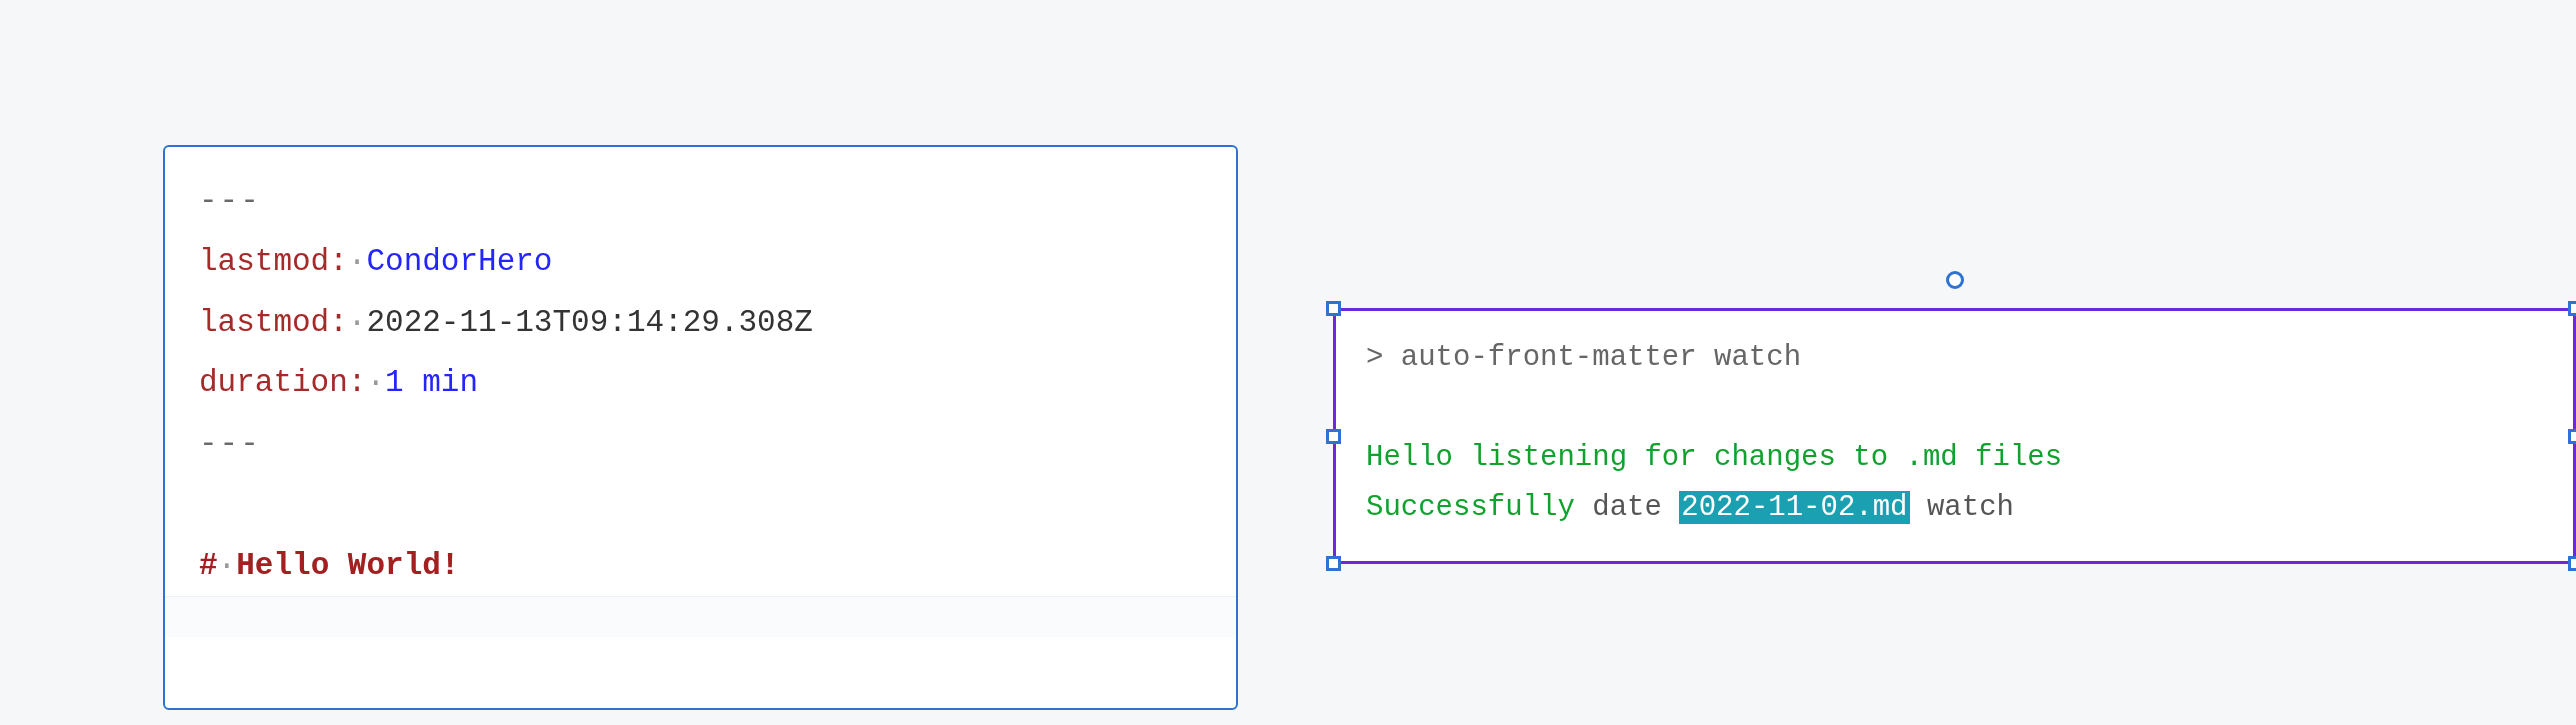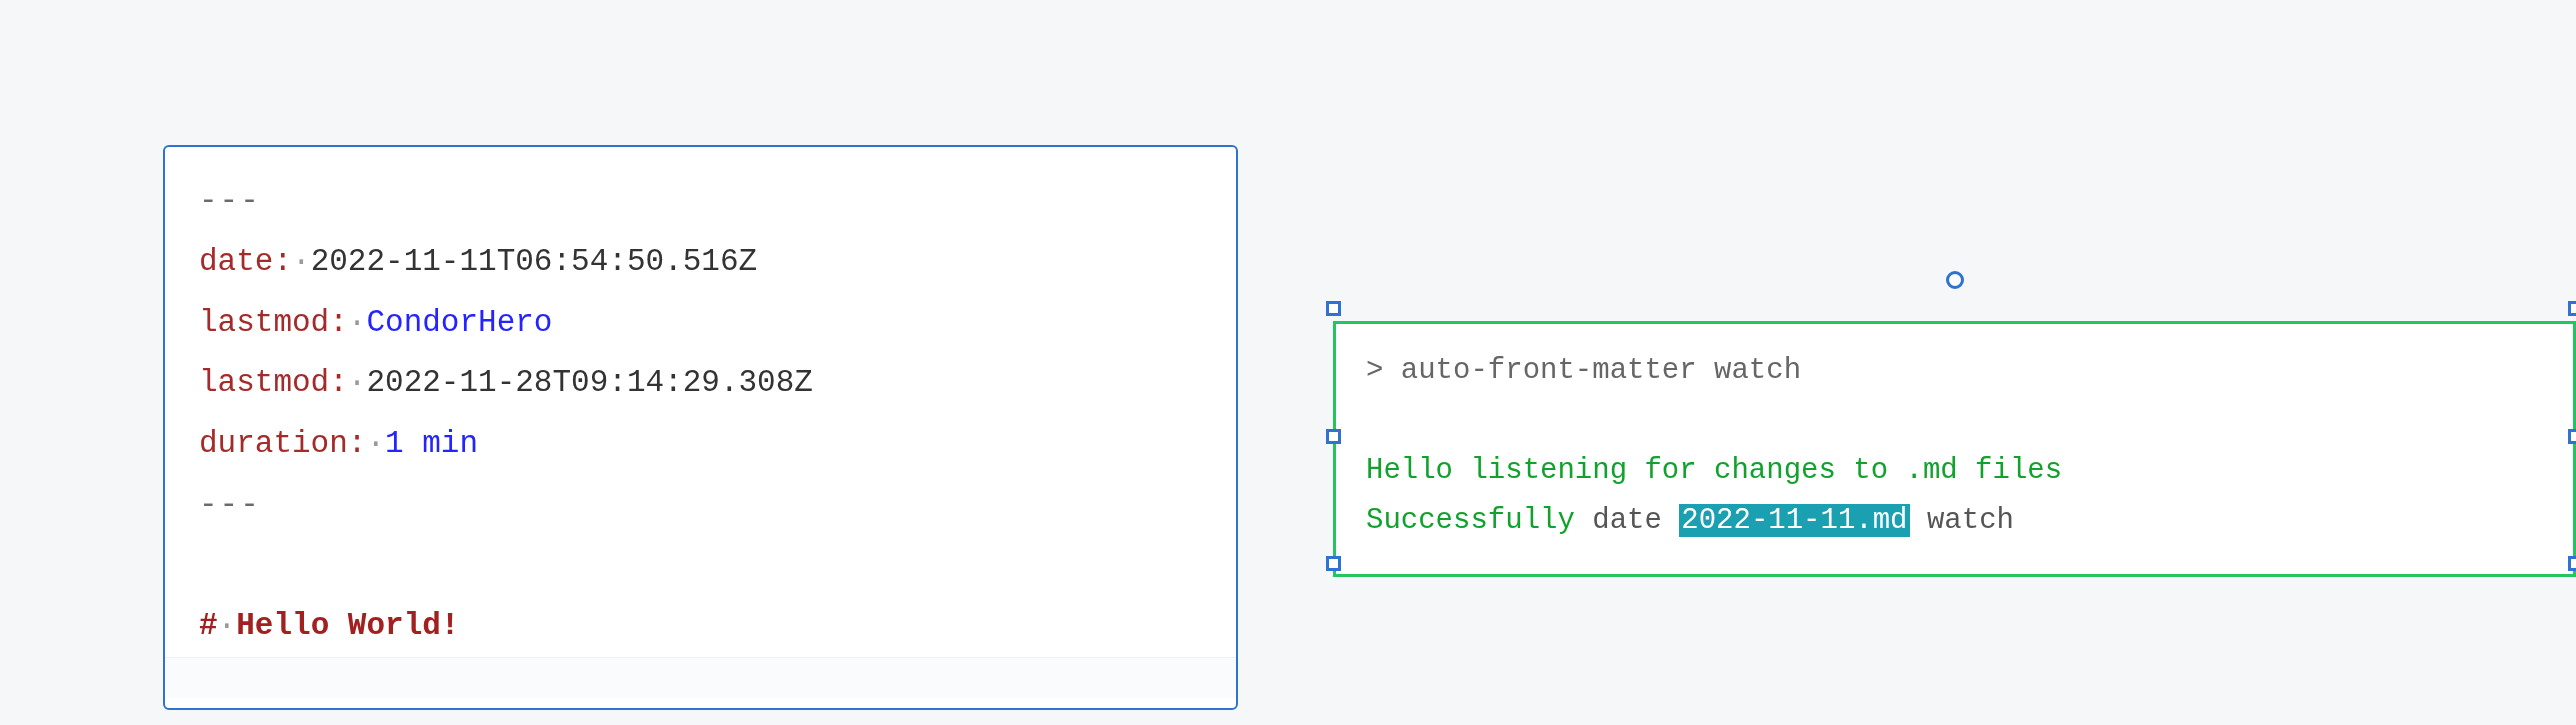--- a/index.html
+++ b/index.html
@@ -51,26 +51,25 @@
       width: 1243px;
       height: 256px;
     }
     .terminal-box {
       position: absolute;
       left: 0;
       top: 0;
       width: 100%;
       height: 100%;
       background: #ffffff;
-      border: 3px solid #22c55e;
+      border: 3px solid #6d28d9;
       padding: 22px 30px;
       font-size: 29px;
       line-height: 1.72;
       color: #555;
-      margin-top: 13px;
     }
     .handle {
       position: absolute;
       width: 15px;
       height: 15px;
       background: #ffffff;
       border: 3px solid #2e72d2;
     }
     .h-tl { left: -7px; top: -7px; }
     .h-tr { right: -7px; top: -7px; }
@@ -100,47 +99,44 @@
     .term-blank { height: 1.72em; }
   </style>
 </head>
 <body>
 
 <div class="canvas">
 
   <div class="editor-box">
     <div><span class="fm-dashes">---</span></div>
     <div>
-      <span class="fm-key">date:</span><span class="fm-punct">·</span><span class="fm-date">2022-11-11T06:54:50.516Z</span>
-    </div>
-    <div>
       <span class="fm-key">lastmod:</span><span class="fm-punct">·</span><span class="fm-str">CondorHero</span>
     </div>
     <div>
-      <span class="fm-key">lastmod:</span><span class="fm-punct">·</span><span class="fm-date">2022-11-28T09:14:29.308Z</span>
+      <span class="fm-key">lastmod:</span><span class="fm-punct">·</span><span class="fm-date">2022-11-13T09:14:29.308Z</span>
     </div>
     <div>
       <span class="fm-key">duration:</span><span class="fm-punct">·</span><span class="fm-str">1 min</span>
     </div>
     <div><span class="fm-dashes">---</span></div>
     <div class="blank"></div>
     <div>
       <span class="fm-hash fm-heading">#</span><span class="fm-punct">·</span><span class="fm-heading">Hello World!</span>
     </div>
     <div class="cursor-line"></div>
   </div>
 
   <div class="terminal-frame">
     <div class="rotate-handle"></div>
     <div class="terminal-box">
       <div class="term-prompt">&gt; auto-front-matter watch</div>
       <div class="term-blank"></div>
       <div><span class="term-green">Hello listening for changes to .md files</span></div>
       <div>
-        <span class="term-green">Successfully</span><span class="term-body"> date </span><span class="term-file">2022-11-11.md</span><span class="term-body"> watch</span>
+        <span class="term-green">Successfully</span><span class="term-body"> date </span><span class="term-file">2022-11-02.md</span><span class="term-body"> watch</span>
       </div>
     </div>
     <div class="handle h-tl"></div>
     <div class="handle h-tr"></div>
     <div class="handle h-bl"></div>
     <div class="handle h-br"></div>
     <div class="handle h-ml"></div>
     <div class="handle h-mr"></div>
   </div>
 

